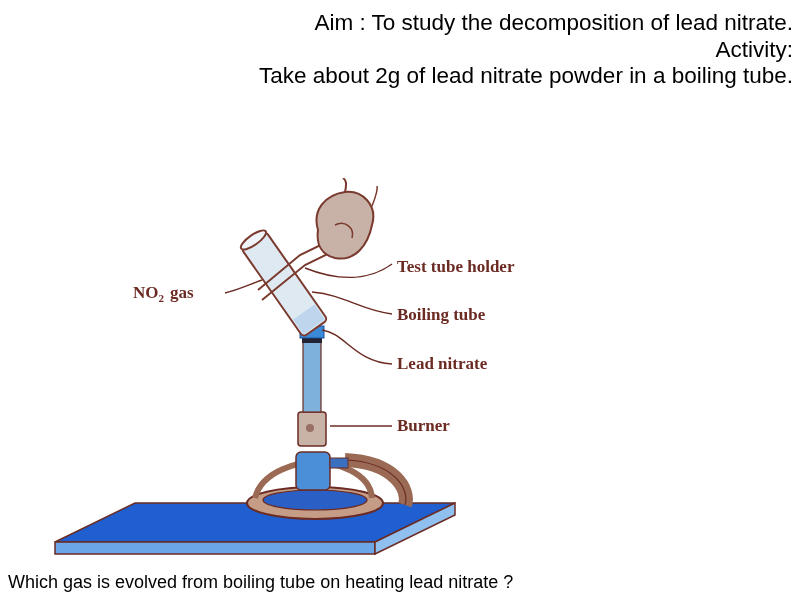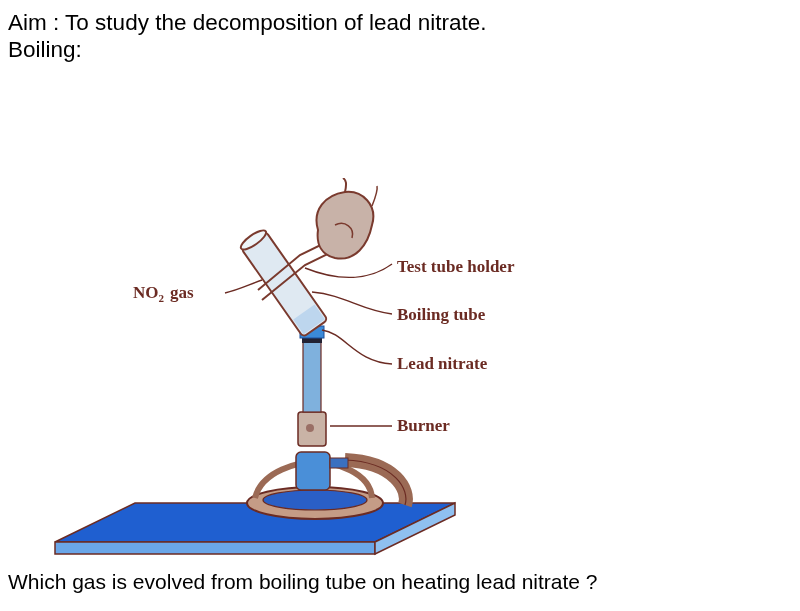--- a/index.html
+++ b/index.html
@@ -1,31 +1,32 @@
 <!DOCTYPE html>
 <html><head>
 <meta charset="utf-8">
 <style>
   html, body { margin: 0; padding: 0; background: #ffffff; }
   body { width: 800px; height: 611px; position: relative; overflow: hidden;
          font-family: "Liberation Sans", sans-serif; color: #000; }
   .text-block { position: absolute; left: 8px; top: 10px; width: 785px;
-                font-size: 22.5px; line-height: 26.5px; }
+                font-size: 22.5px; line-height: 26.5px; text-align: right; }
   .text-block p { margin: 0; }
   .figure { position: absolute; left: 40px; top: 178px; width: 560px; height: 382px; }
   .figure svg { width: 100%; height: 100%; display: block; }
   .lbl { font-family: "Liberation Serif", serif; font-weight: bold; fill: #6b2b23; font-size: 17px; }
-  .question { position: absolute; left: 8px; top: 568px; font-size: 21px; line-height: 28px; margin: 0; }
+  .question { position: absolute; left: 8px; top: 568px; font-size: 18px; line-height: 28px; margin: 0; }
 </style>
 </head>
 <body>
 
 <div class="text-block">
   <p>Aim : To study the decomposition of lead nitrate.</p>
-  <p>Boiling:</p>
+  <p>Activity:</p>
+  <p>Take about 2g of lead nitrate powder in a boiling tube.</p>
 </div>
 
 <div class="figure">
   <svg viewBox="40 178 560 382" xmlns="http://www.w3.org/2000/svg">
 
     <g>
       <polygon points="55,542 135,503 455,503 375,542" fill="#1f5fd0" stroke="#6b2b23" stroke-width="1.5"></polygon>
       <polygon points="55,542 375,542 375,554 55,554" fill="#6aa6e8" stroke="#6b2b23" stroke-width="1.5"></polygon>
       <polygon points="375,542 455,503 455,515 375,554" fill="#8fc0f0" stroke="#6b2b23" stroke-width="1.5"></polygon>
     </g>

